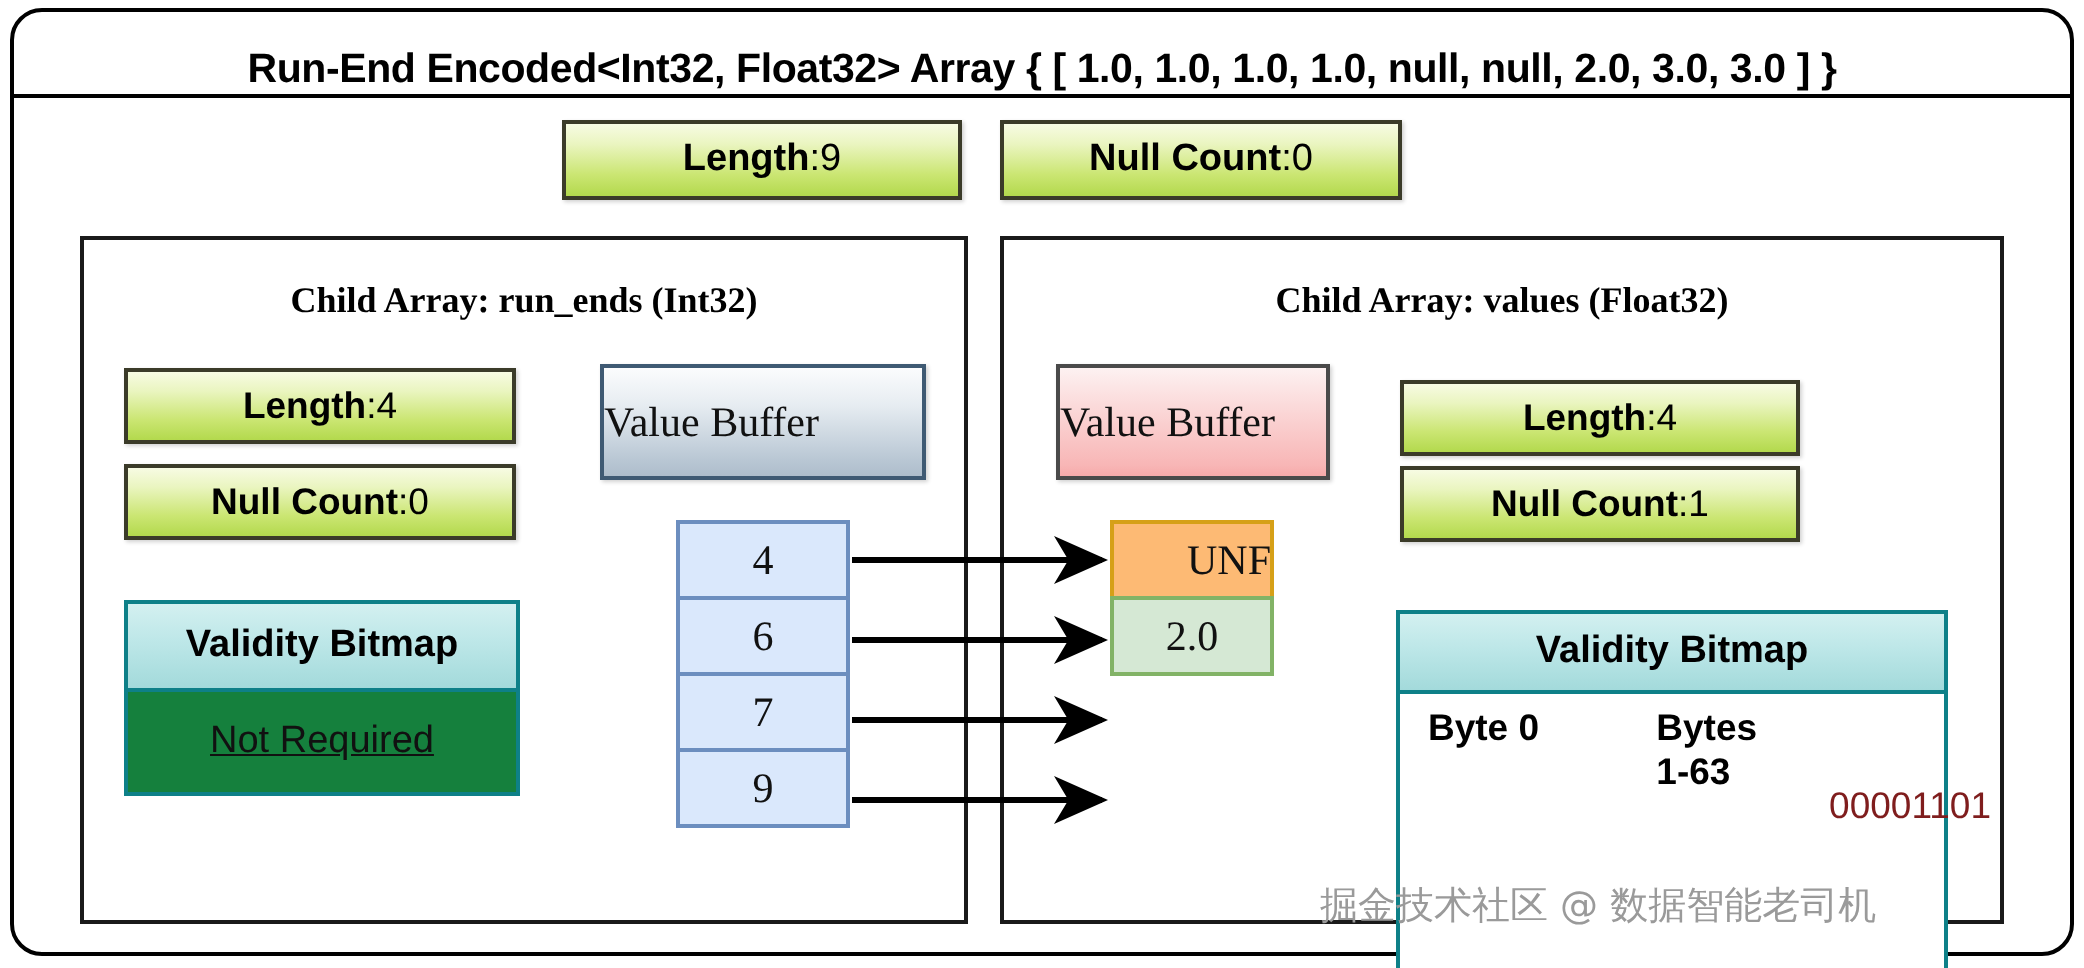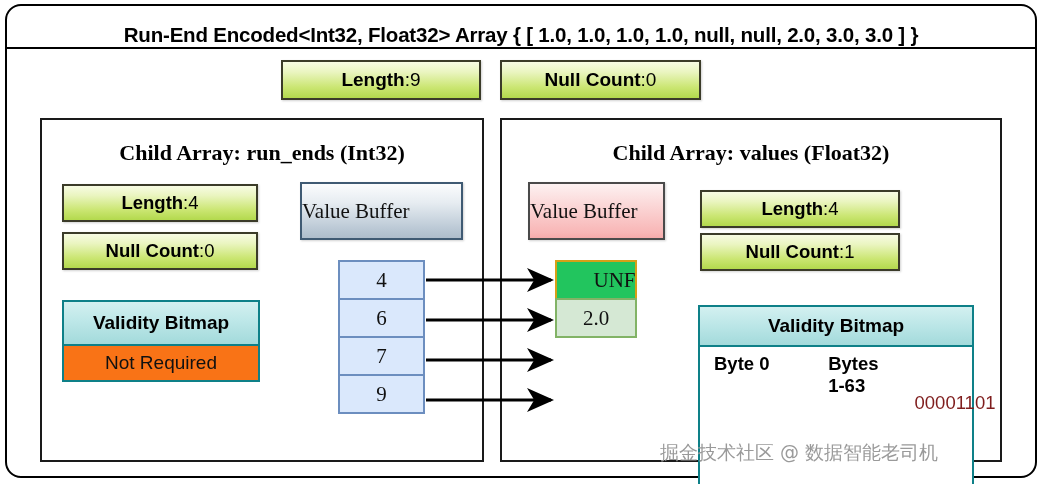--- a/index.html
+++ b/index.html
@@ -86,21 +86,21 @@
   }
   #panel-run-ends { left: 40px;  top: 118px; width: 444px; height: 344px; }
   #panel-values   { left: 500px; top: 118px; width: 502px; height: 344px; }
 
   .panel-title {
     position: absolute;
     width: 100%;
     text-align: center;
     font-family: "Liberation Serif", serif;
     font-weight: bold;
-    font-size: 22px;
+    font-size: 18px;
     color: #000000;
     top: 20px;
     left: 0;
   }
 
   
   .value-buffer {
     position: absolute;
     box-sizing: border-box;
     border: 2px solid #4a4a4a;
@@ -161,27 +161,28 @@
     display: flex;
     align-items: center;
     justify-content: center;
     font-weight: bold;
     font-size: 19px;
     color: #000000;
     background: linear-gradient(to bottom, #d3f0f0 0%, #bde7e8 45%, #a3dadb 100%);
     border-bottom: 2px solid #0e8088;
   }
   .vb-simple .vb-body {
-    height: 34px;
+    height: 50px;
     display: flex;
     align-items: center;
     justify-content: center;
     font-size: 19px;
     color: #111111;
-    background: #f97316;
+    background: #15803d;
+    text-decoration: underline;
   }
 
   
   .vb-table {
     position: absolute;
     left: 698px;
     top: 305px;
     width: 276px;
     box-sizing: border-box;
     border: 2px solid #0e8088;
@@ -300,21 +301,21 @@
   <span class="b-value">: </span>
   <span class="b-value">4</span>
 </div>
 <div class="badge" id="badge-null-right">
   <span class="b-label">Null Count</span>
   <span class="b-value">: </span>
   <span class="b-value">1</span>
 </div>
 
 <div class="cell-stack" id="stack-values">
-    <div class="cell" style="background: #22c55e; border-color: rgb(214, 160, 24); padding-left: 37px;">UNF</div>
+    <div class="cell" style="background: #fdba74; border-color: rgb(214, 160, 24); padding-left: 37px;">UNF</div>
     <div class="cell" style="background: rgb(213, 232, 212); border-color: rgb(130, 179, 102);">2.0</div>
   </div>
 
 <div class="vb-table">
   <div class="vb-head">Validity Bitmap</div>
   <div class="vb-grid">
     <div class="cellh">Byte 0</div>
     <div class="cellh">Bytes 1-63</div>
     <div class="cellv">00001101</div>
     <div class="cellv">0 (padding)</div>

